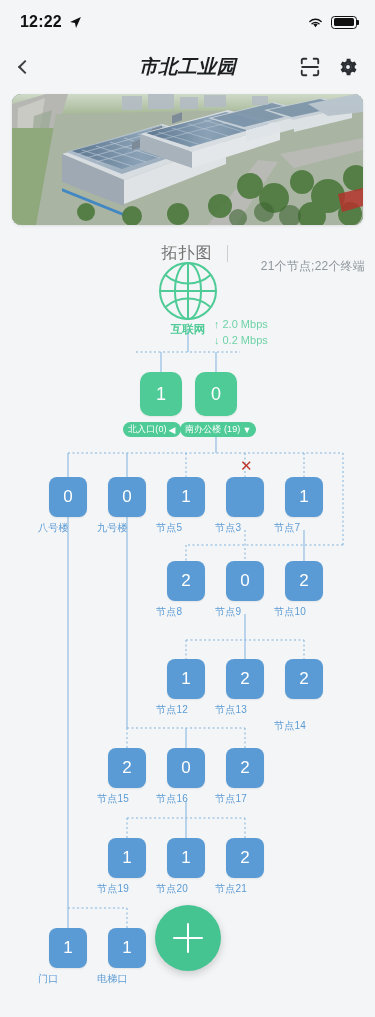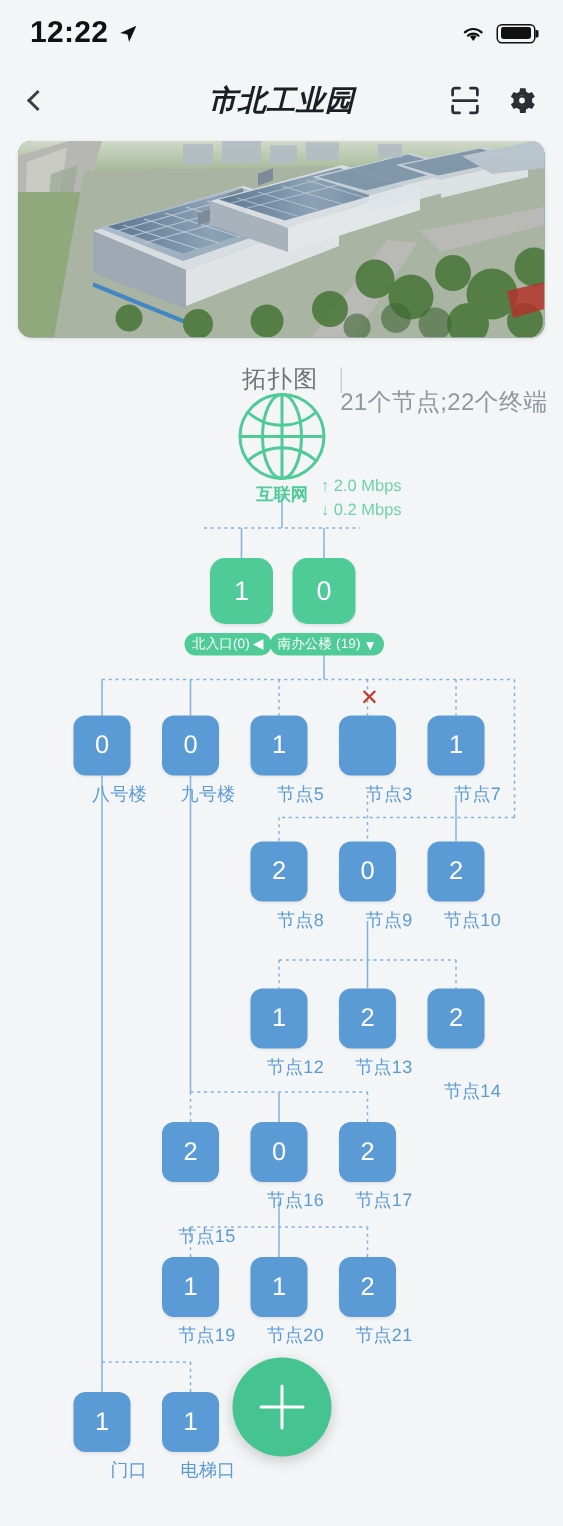--- a/index.html
+++ b/index.html
@@ -13,21 +13,21 @@
   }
 
   
   .statusbar {
     height: 44px; width: 100%;
     display: flex; align-items: center; justify-content: space-between;
     padding: 0 18px 0 20px;
     background: #f4f5f6;
   }
   .status-left { display:flex; align-items:center; gap:7px; }
-  .status-time { font-size: 20px; font-weight: bold; color:#121212; letter-spacing:0.2px; }
+  .status-time { font-size: 16px; font-weight: bold; color:#121212; letter-spacing:0.2px; }
   .loc-arrow { width:13px; height:13px; display:block; }
   .status-right { display:flex; align-items:center; gap:7px; }
   .wifi-ico { width:17px; height:13px; display:block; }
   .batt {
     width: 26px; height: 13px; border: 1.4px solid #111; border-radius: 3.5px;
     position: relative; padding: 1.6px;
   }
   .batt::after {
     content:""; position:absolute; right:-3.2px; top:3.8px;
     width:2px; height:4.4px; background:#111; border-radius: 0 1px 1px 0;
@@ -71,43 +71,43 @@
   .tab.active { color:#737373; }
   .tab.inactive { color:#9ba3aa; }
   .tab-sep { width:1px; height:17px; background:#c9ced3; }
 
   
   .topo { position:absolute; left:0; top:0; width:375px; height:1017px; pointer-events:none; }
   .topo-layer { position:absolute; left:0; top:0; width:375px; height:1017px; }
 
   .stats {
     position:absolute; right:10px; top:258px;
-    font-size:16px; color:#8e969e; letter-spacing:0.2px;text-align:right;
+    font-size:12px; color:#8e969e; letter-spacing:0.2px;text-align:right;
   }
 
   .globe { position:absolute; left:157px; top:260px; width:62px; height:62px; }
   .globe-label {
     position:absolute; left:155px; top:322px; width:66px; text-align:center;
     font-size:11.5px; color:#4ecb96; font-weight:bold;
   }
   .speeds { position:absolute; left:214px; top:316px; font-size:11px; color:#6fd3a9; line-height:16px; }
   .speeds div { display:flex; align-items:center; gap:3px; white-space:nowrap; }
 
   
   .node {
     position:absolute; width:38px; height:40px; border-radius:8px;
     display:flex; align-items:center; justify-content:center;
     color:#ffffff; font-size:17px;
     box-shadow: 0 1px 2px rgba(0,0,0,0.07);
   }
   .node.blue { background:#5b9bd5; }
   .node.green { background:#4ecb96; width:42px; height:44px; border-radius:10px; font-size:18px; }
   .node-label {
-    position:absolute; font-size:12px; color:#5b9bd5; white-space:nowrap;
-    text-align:right; letter-spacing:0.2px;
+    position:absolute; font-size:10px; color:#5b9bd5; white-space:nowrap;
+    text-align:left; letter-spacing:0.2px;
   }
   .pill {
     position:absolute; height:15px; border-radius:7.5px; background:#4ecb96;
     color:#fff; font-size:9px; display:flex; align-items:center; gap:2px;
     padding: 0 5px; white-space:nowrap; letter-spacing:0.1px;
   }
   .xmark {
     position:absolute; font-size:15px; color:#c0392b; font-weight:bold;
     line-height:1;
   }
@@ -400,21 +400,21 @@
   <div class="node blue" style="left:167px; top:659px; pointer-events:auto;">1</div>
   <div class="node-label" style="left:156px; top:703px; width:60px;">节点12</div>
 
   <div class="node blue" style="left:226px; top:659px; pointer-events:auto;">2</div>
   <div class="node-label" style="left:215px; top:703px; width:60px;">节点13</div>
 
   <div class="node blue" style="left:285px; top:659px; pointer-events:auto;">2</div>
   <div class="node-label" style="left:274px; top:703px; width:60px;margin-top:16px;">节点14</div>
 
   <div class="node blue" style="left:108px; top:748px; pointer-events:auto;">2</div>
-  <div class="node-label" style="left:97px; top:792px; width:60px;margin-top:24px;">节点15</div>
+  <div class="node-label" style="left:97px; top:792px; width:60px;">节点15</div>
 
   <div class="node blue" style="left:167px; top:748px; pointer-events:auto;">0</div>
   <div class="node-label" style="left:156px; top:792px; width:60px;">节点16</div>
 
   <div class="node blue" style="left:226px; top:748px; pointer-events:auto;">2</div>
   <div class="node-label" style="left:215px; top:792px; width:60px;">节点17</div>
 
   <div class="node blue" style="left:108px; top:838px; pointer-events:auto;">1</div>
   <div class="node-label" style="left:97px; top:882px; width:60px;">节点19</div>
 

